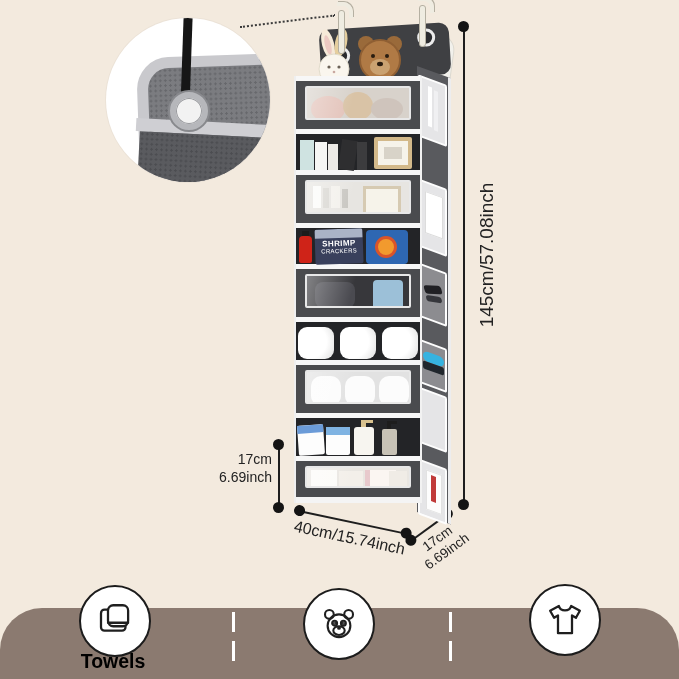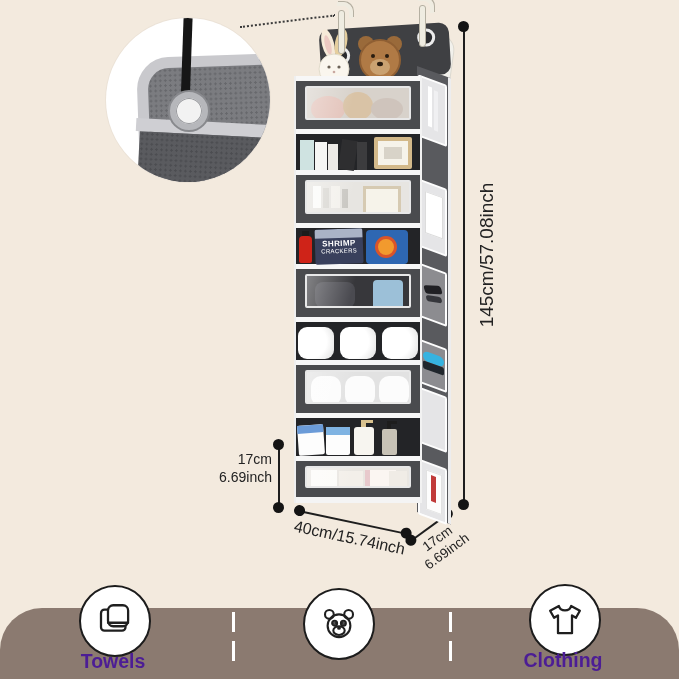--- a/index.html
+++ b/index.html
@@ -91,21 +91,21 @@
   .dim-left-label{width:74px;text-align:right;font-size:14px;line-height:1.25;}
   .dim-group{height:48px;}
   .dim-line-h{position:absolute;height:2px;background:#1e1e1e;}
   .dim-w-label{position:absolute;left:0;right:0;top:13px;text-align:center;font-size:16px;color:#222;}
   .dim-d-label{position:absolute;left:0;right:0;top:12px;text-align:center;font-size:13.5px;line-height:1.2;color:#222;}
 
   
   .footer{left:0;top:608px;width:679px;height:71px;background:#8b7a70;border-radius:42px 42px 0 0;}
   .cat-circle{width:68px;height:68px;border-radius:50%;background:#fff;border:2px solid #1c1c1c;
     display:flex;align-items:center;justify-content:center;z-index:2;}
-  .cat-label{width:136px;text-align:center;font-size:19.5px;font-weight:700;color:#4c1d95;z-index:2;}
+  .cat-label{width:136px;text-align:center;font-size:19.5px;font-weight:700;color:#000000;z-index:2;}
   .divider{display:flex;flex-direction:column;gap:9px;z-index:1;}
   .divider span{width:3px;height:20px;background:#fff;display:block;}
   svg{display:block;}
 </style>
 </head>
 <body>
 
 <div class="stage">
 
   <div class="abs detail-circle">
@@ -324,15 +324,14 @@
       <ellipse cx="24" cy="31.5" rx="6.5" ry="5"></ellipse>
       <circle cx="24" cy="28.5" r="1" fill="#1f1f1f"></circle>
     </svg>
   </div>
 
   <div class="abs cat-circle" style="left:529px;top:584px;">
     <svg width="42" height="42" viewBox="0 0 48 48" fill="none" stroke="#1f1f1f" stroke-width="2.6" stroke-linejoin="round" stroke-linecap="round">
       <path d="M17 8 L7 13.5 L11.5 21.5 L16 18.8 V39 H32 V18.8 L36.5 21.5 L41 13.5 L31 8 C30 11.5 27.5 13 24 13 C20.5 13 18 11.5 17 8 Z"></path>
     </svg>
   </div>
-  <div class="abs cat-label" style="left:495px;top:649px;">Clothing</div>
 
 </div>
 
 </body></html>

